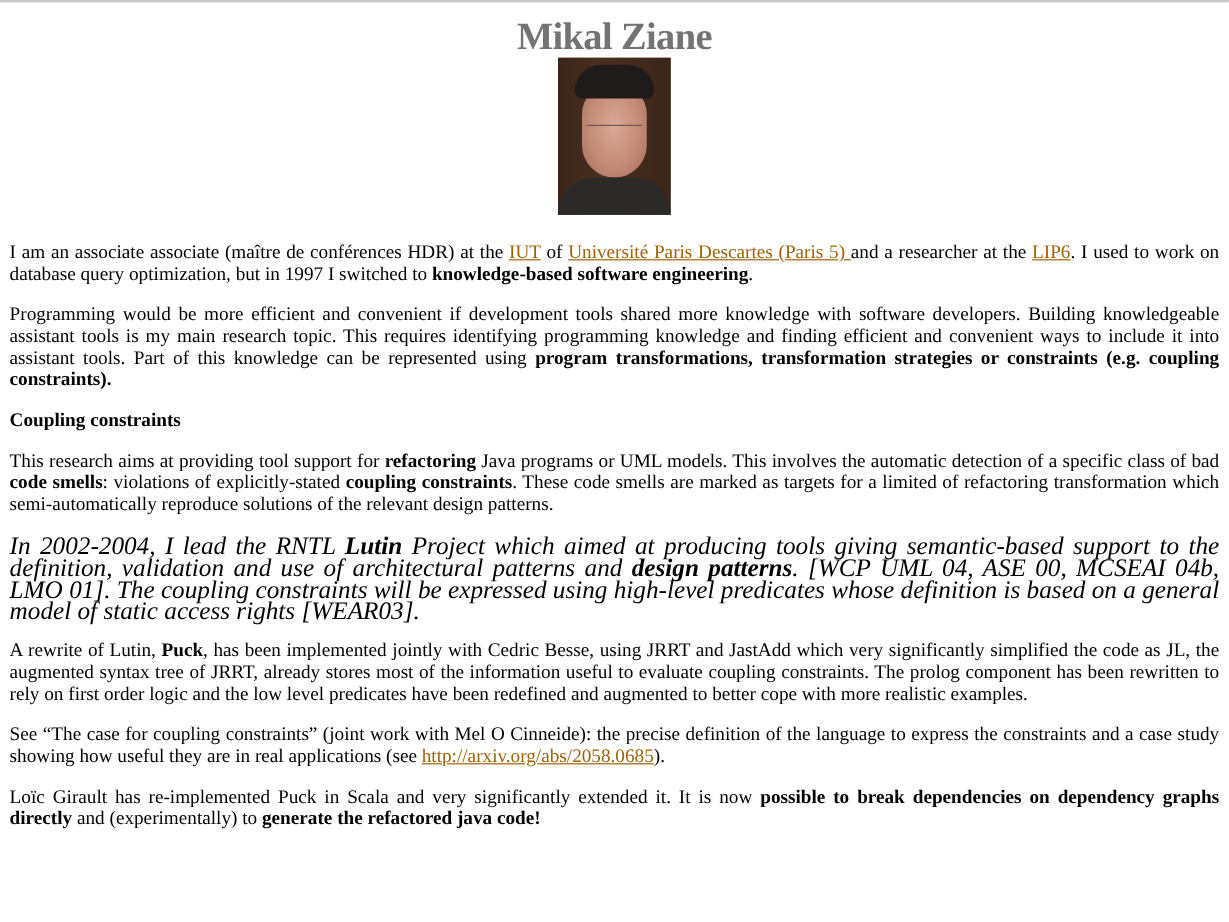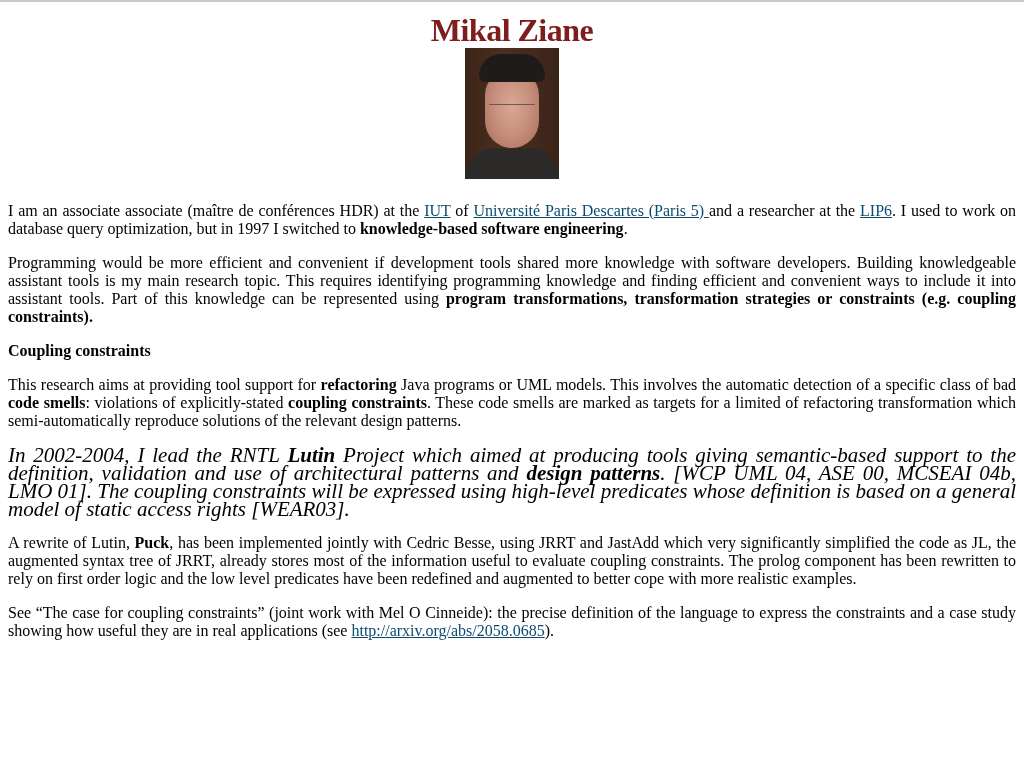--- a/index.html
+++ b/index.html
@@ -6,21 +6,21 @@
     body {
       width: 1024px; height: 768px; overflow: hidden;
       font-family: "Liberation Serif", "DejaVu Serif", serif;
       font-size: 16px; color: #000;
       border-top: 2px solid #c8c8c8;
       box-sizing: border-box;
     }
     .page { padding: 0 8px; }
     h1 {
       text-align: center; margin: 10px 0 0 0;
-      font-size: 32px; line-height: 36px; font-weight: bold; color: #7f1d1d;
+      font-size: 32px; line-height: 36px; font-weight: bold; color: #737373;
       letter-spacing: -0.5px;
     }
     .portrait-wrap { text-align: center; margin-top: 0; height: 131px; }
     .portrait {
       display: inline-block; width: 94px; height: 131px; position: relative; overflow: hidden;
       background: linear-gradient(90deg, #3a2418 0%, #4a2f20 40%, #3a2418 100%);
     }
     .portrait .hair {
       position: absolute; left: 14px; top: 6px; width: 66px; height: 50px;
       background: #1e1b1a; border-radius: 35px 35px 10px 10px;
@@ -39,21 +39,21 @@
       background: #2c2a28; border-radius: 30px 30px 0 0;
     }
     p { margin: 0; line-height: 18px; text-align: justify; }
     p.intro { margin-top: 23px; }
     h2 {
       font-size: 24px; line-height: 28px; margin: 20px 0 20px 0; font-weight: bold;
     }
     h3 { font-size: 16px; line-height: 18px; margin: 16px 0 16px 0; font-weight: bold; }
     p + p { margin-top: 16px; }
     p.ital { font-style: italic; font-size: 21px; }
-    a { color: #0c4a6e; text-decoration: underline; }
+    a { color: #a16207; text-decoration: underline; }
   </style>
 </head>
 <body>
 
 <div class="page">
   <h1>Mikal Ziane</h1>
 
   <div class="portrait-wrap">
     <div class="portrait">
       <div class="face"></div>
@@ -71,14 +71,15 @@
   <h3>Coupling constraints</h3>
 
   <p><span>This research aims at providing tool support for </span><b>refactoring</b><span> Java programs or UML models. This involves the automatic detection of a specific class of bad </span><b>code smells</b><span>: violations of explicitly-stated </span><b>coupling constraints</b><span>. These code smells are marked as targets for a limited of refactoring transformation which semi-automatically reproduce solutions of the relevant design patterns.</span></p>
 
   <p class="ital"><span>In 2002-2004, I lead the RNTL </span><b>Lutin</b><span> Project which aimed at producing tools giving semantic-based support to the definition, validation and use of architectural patterns and </span><b>design patterns</b><span>. [WCP UML 04, ASE 00, MCSEAI 04b, LMO 01]. The coupling constraints will be expressed using high-level predicates whose definition is based on a general model of static access rights [WEAR03].</span></p>
 
   <p><span>A rewrite of Lutin, </span><b>Puck</b><span>, has been implemented jointly with Cedric Besse, using JRRT and JastAdd which very significantly simplified the code as JL, the augmented syntax tree of JRRT, already stores most of the information useful to evaluate coupling constraints. The prolog component has been rewritten to rely on first order logic and the low level predicates have been redefined and augmented to better cope with more realistic examples.</span></p>
 
   <p><span>See “The case for coupling constraints” (joint work with Mel O Cinneide): the precise definition of the language to express the constraints and a case study showing how useful they are in real applications (see </span><a href="#">http://arxiv.org/abs/2058.0685</a><span>).</span></p>
 
+  <p><span>Loïc Girault has re-implemented Puck in Scala and very significantly extended it. It is now </span><b>possible to break dependencies on dependency graphs directly</b><span> and (experimentally) to </span><b>generate the refactored java code!</b></p>
 
 </div>
 
 </body></html>

